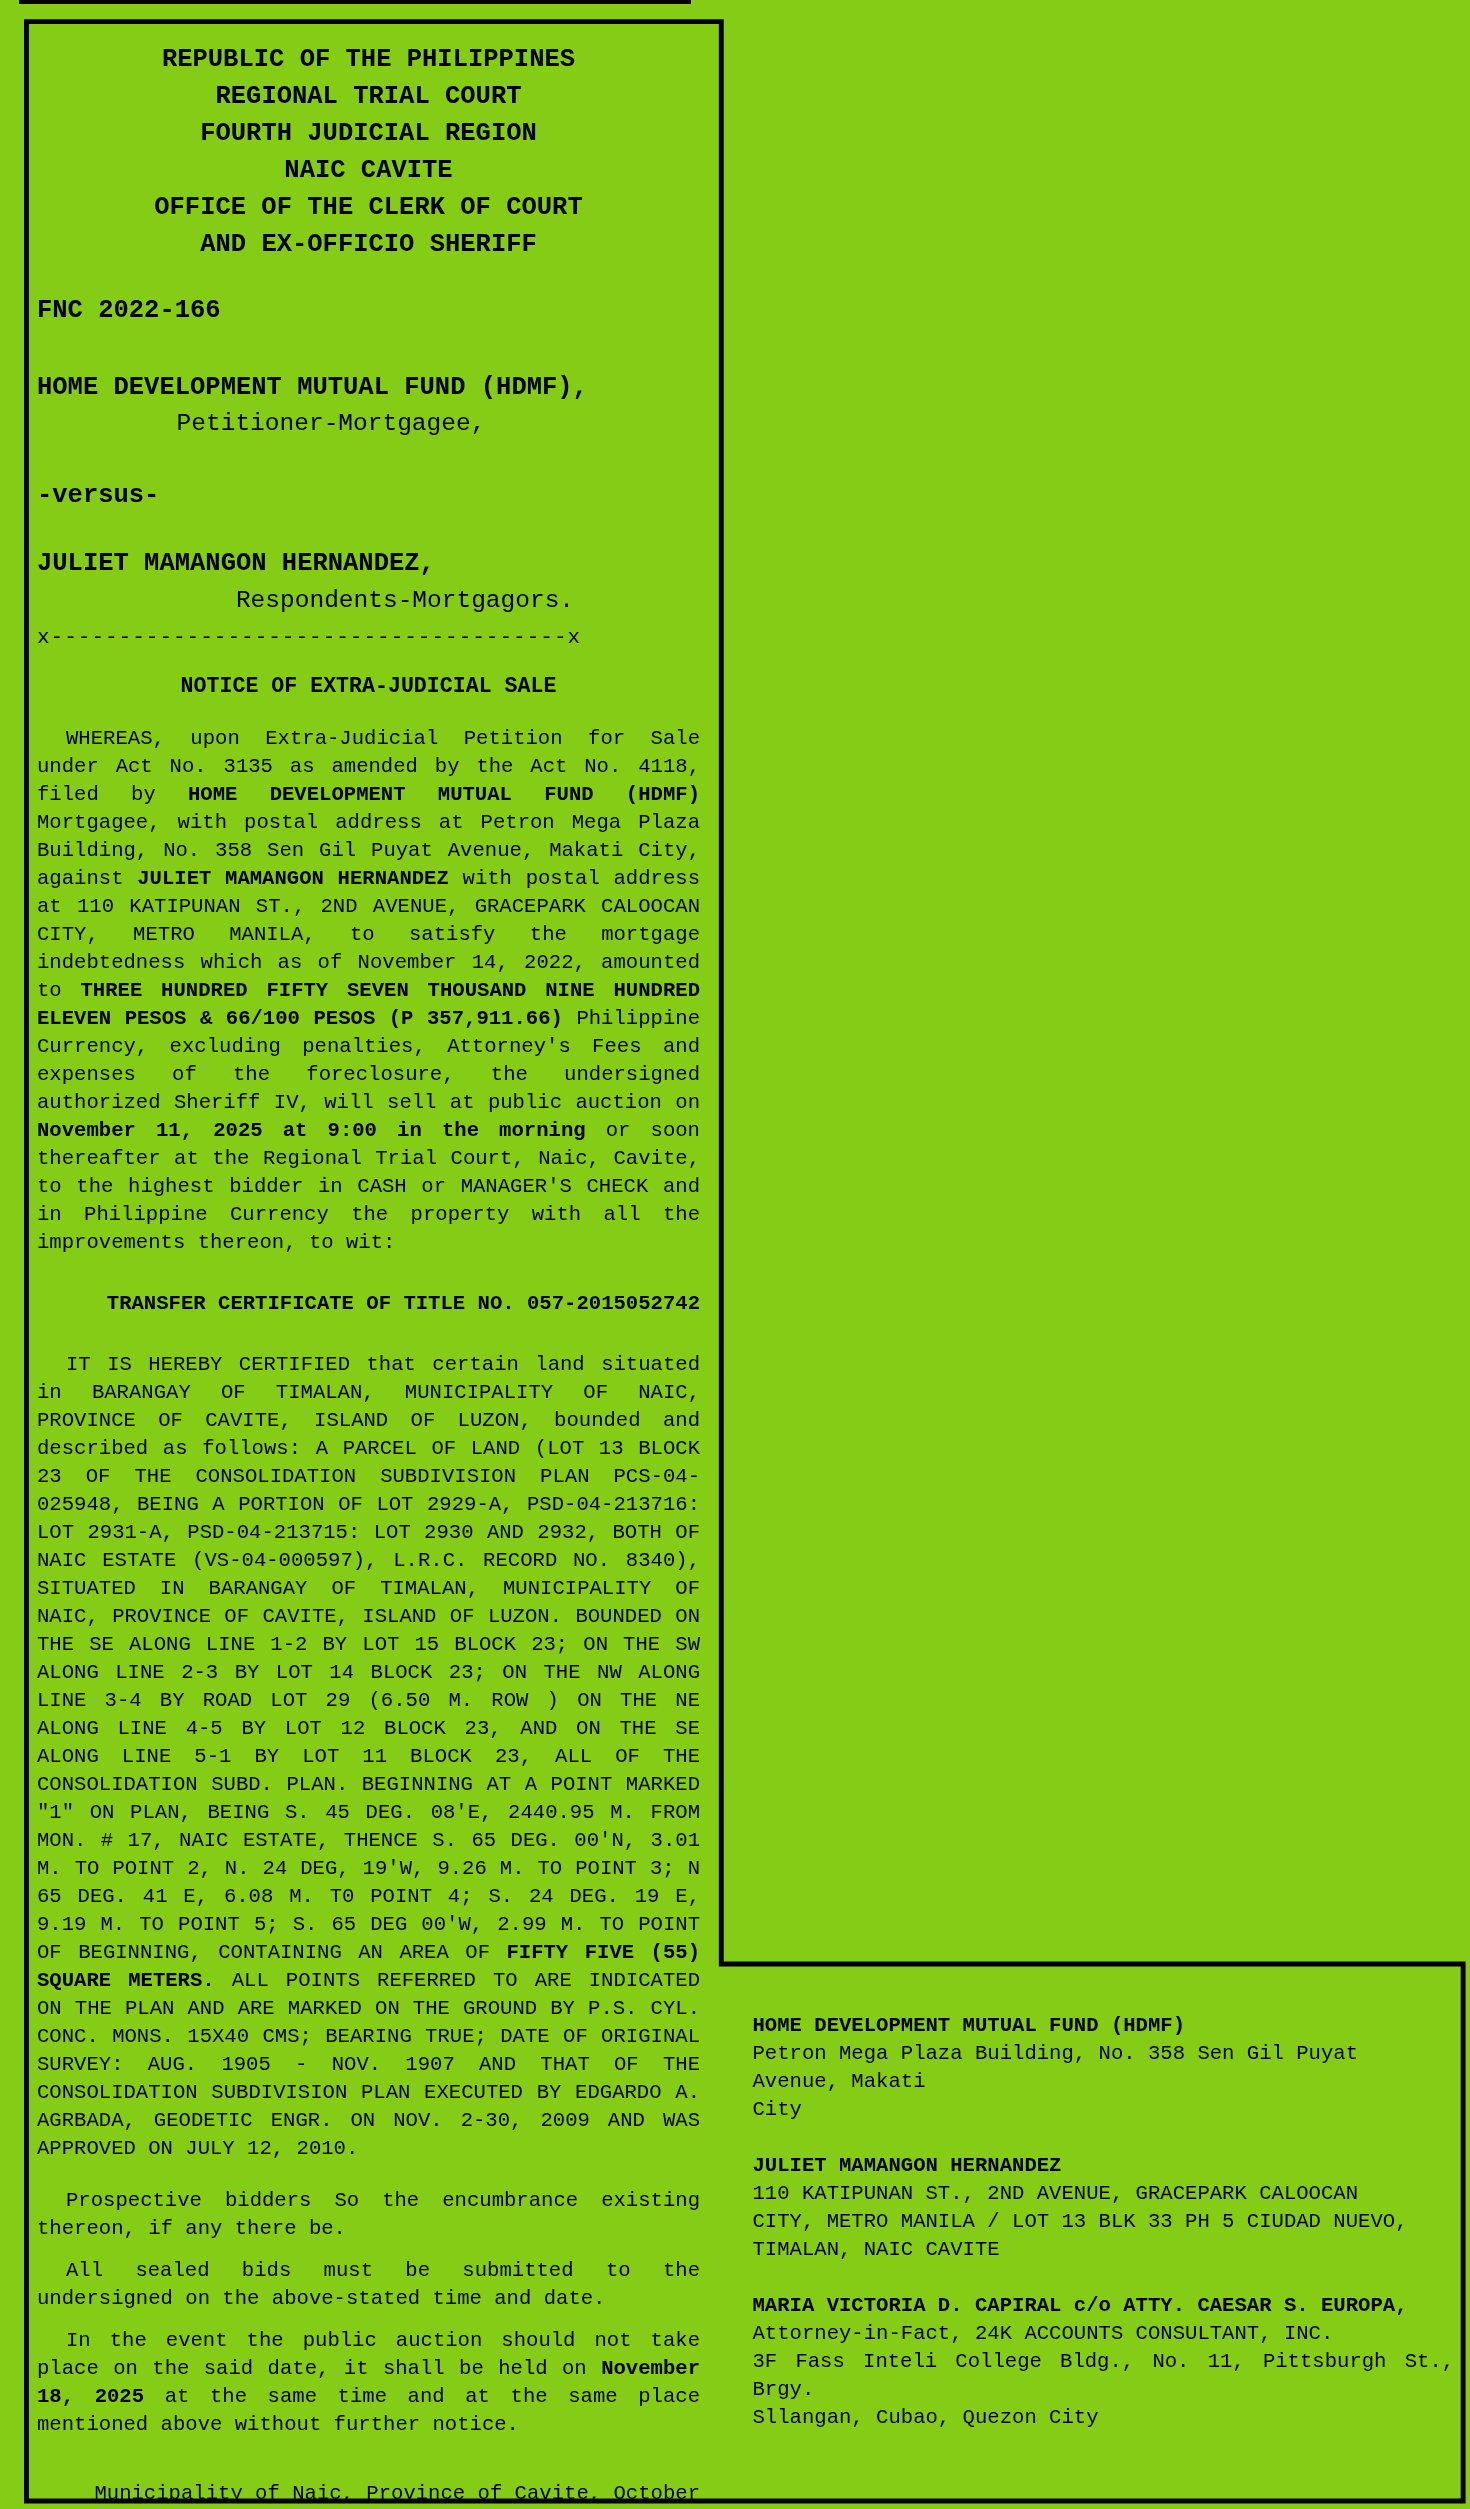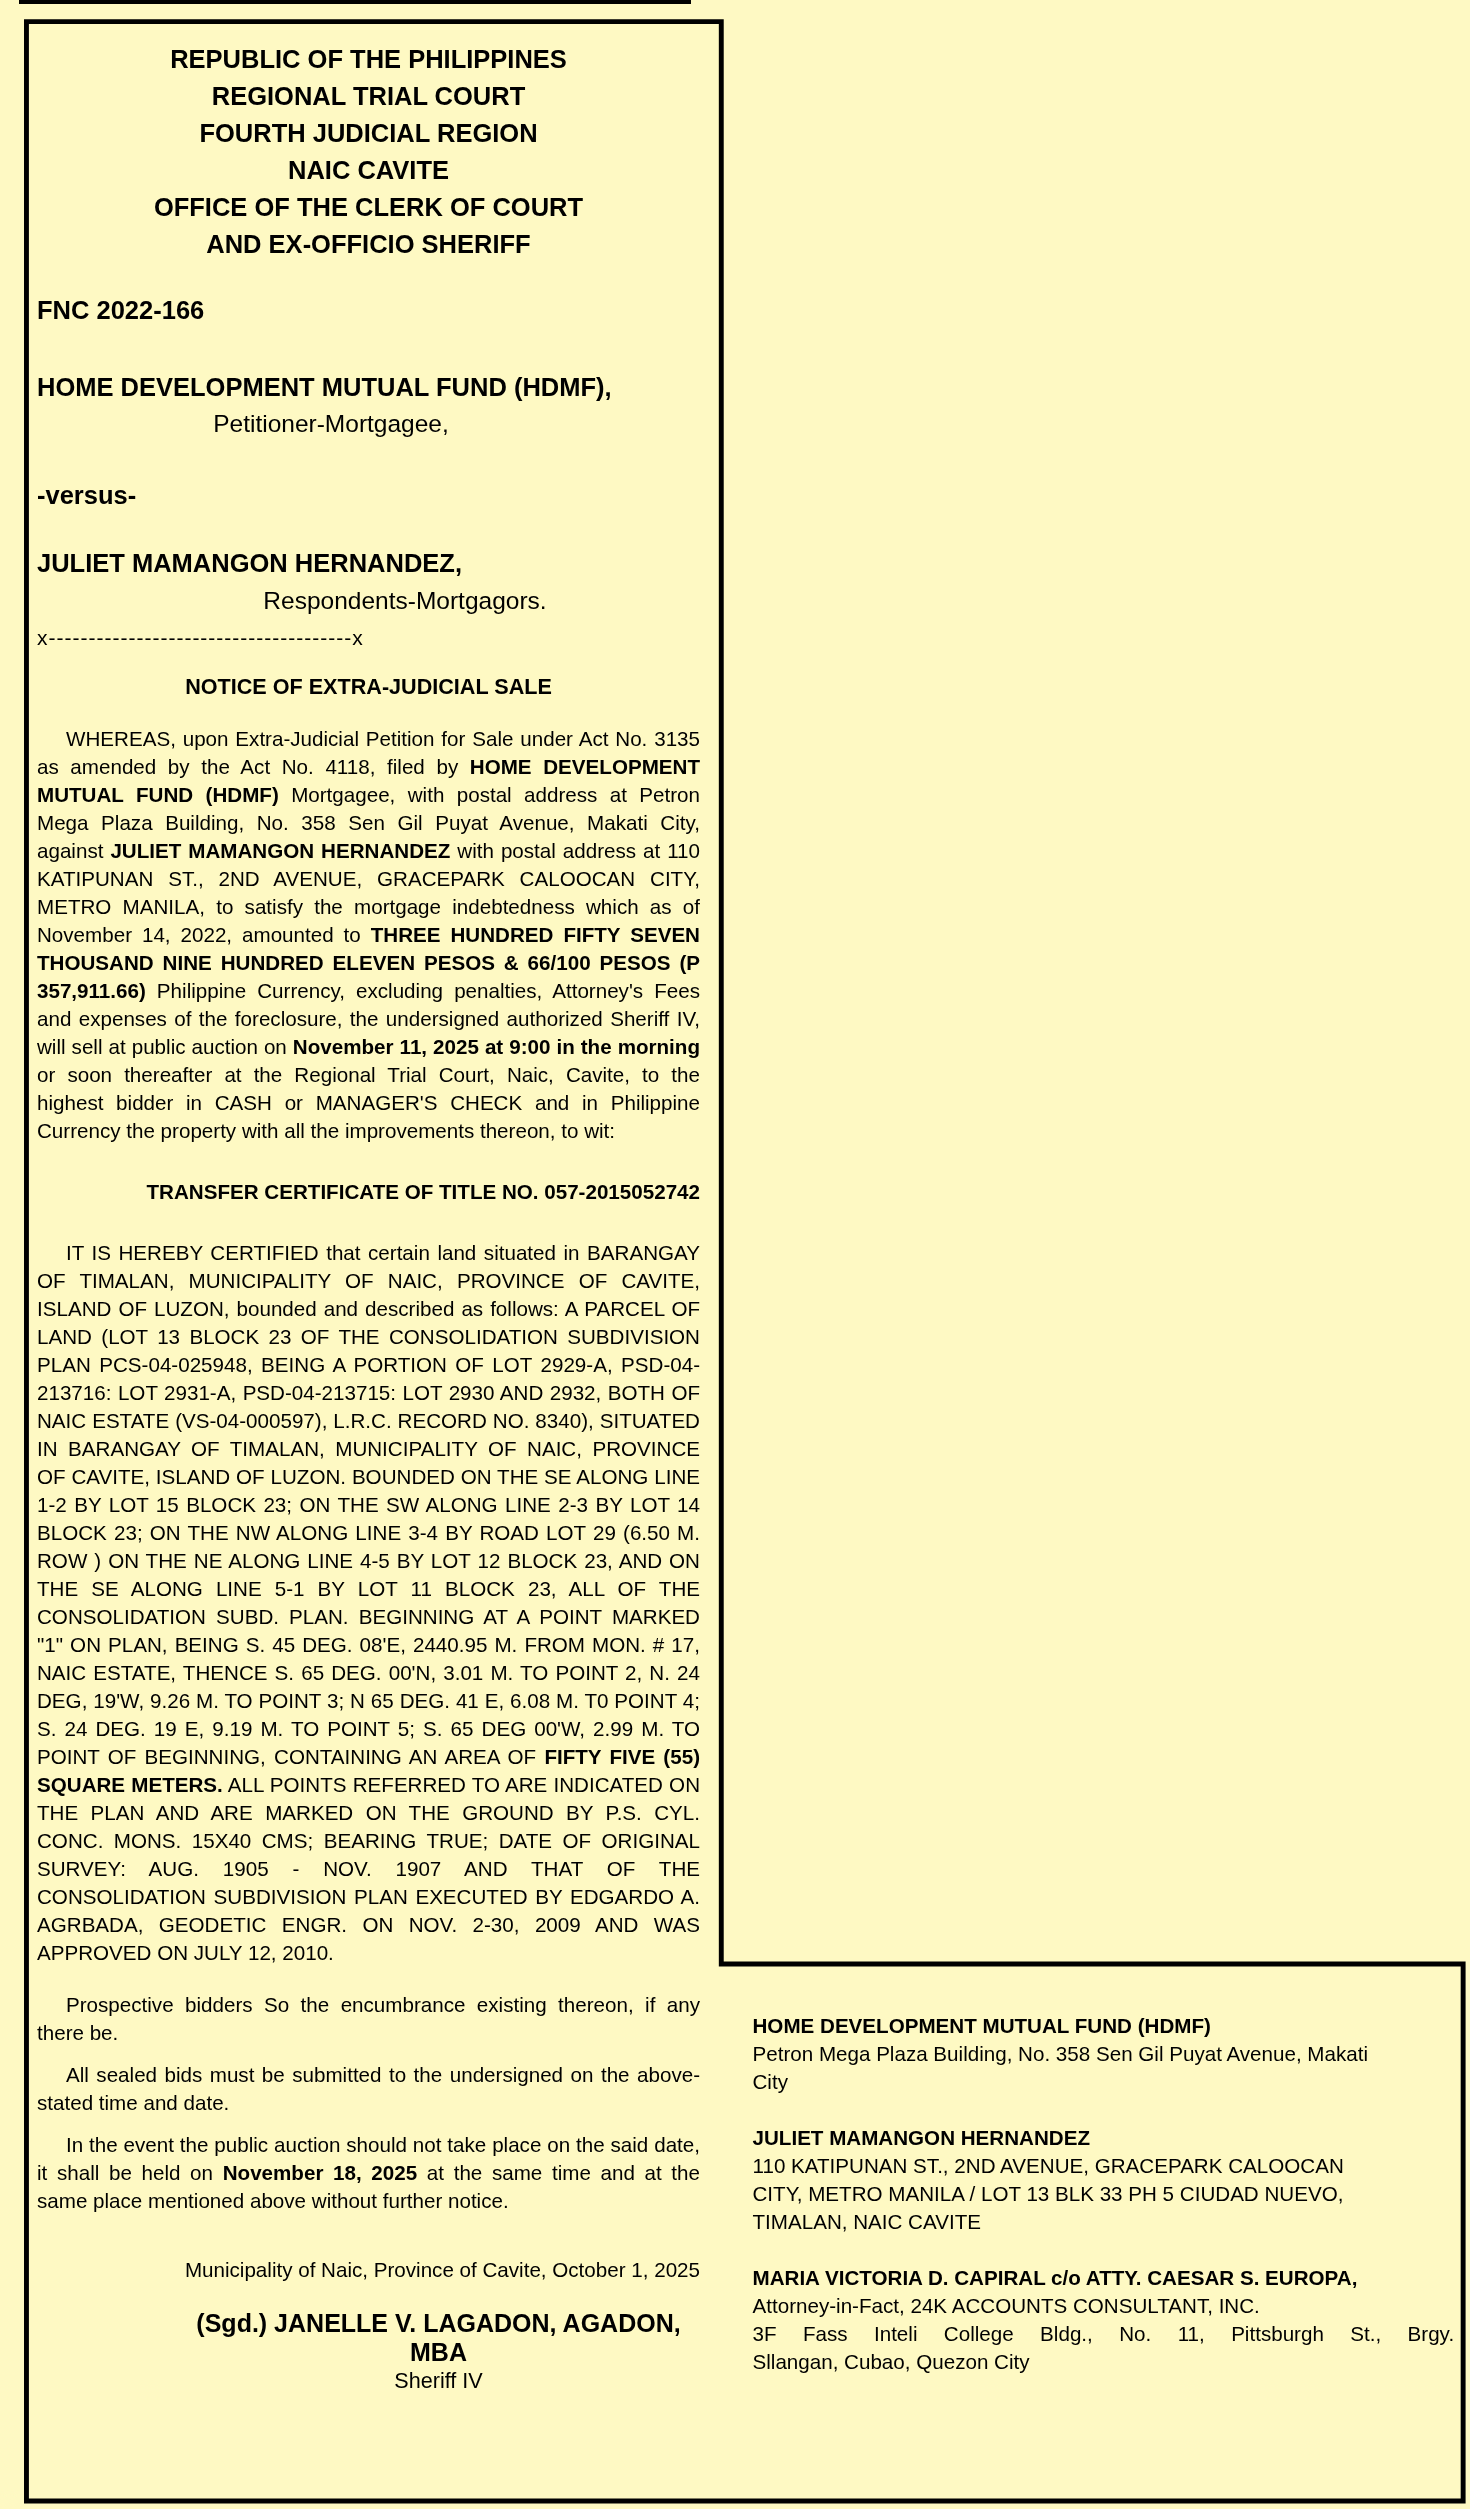--- a/index.html
+++ b/index.html
@@ -1,17 +1,17 @@
 <!DOCTYPE html>
 <html><head>
 <meta charset="utf-8">
 <style>
   html,body{margin:0;padding:0;background:#ffffff;}
-  .page{position:relative;width:1470px;height:2509px;background:#fef9c3;color:#000;
-        font-family:Liberation Sans, sans-serif;overflow:hidden;}
+  .page{position:relative;width:1470px;height:2509px;background:#84cc16;color:#000;
+        font-family:Liberation Mono, monospace;overflow:hidden;}
   .outline{position:absolute;left:0;top:0;pointer-events:none;}
   .scan-edge{position:absolute;left:18.6px;top:0;width:672px;height:3.9px;background:#000;}
 
   
   .left-col{position:absolute;left:37px;top:21.6px;width:663px;height:2478px;overflow:hidden;}
   .court-header{margin-top:19.6px;text-align:center;font-weight:bold;font-size:25.5px;line-height:37px;}
   .fnc{margin-top:29px;font-weight:bold;font-size:25.5px;line-height:37px;}
   .party{font-weight:bold;font-size:25.5px;line-height:37px;}
   .party-petitioner{margin-top:41px;line-height:35px;}
   .role{font-size:24.5px;line-height:37px;text-align:center;}

